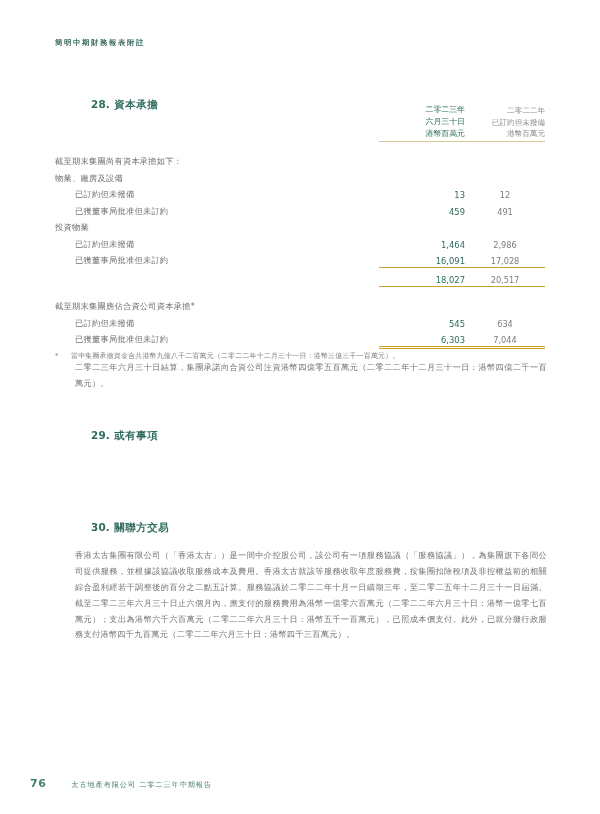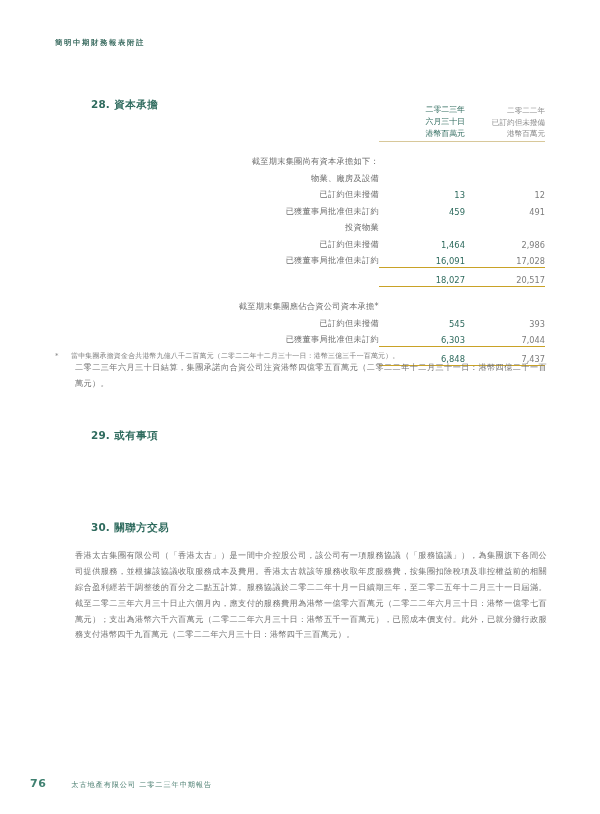--- a/index.html
+++ b/index.html
@@ -95,33 +95,32 @@
 
   .spacer-row td { height: 9px; }
 
   tr.data-row td { height: 16.5px; }
 
   .lbl {
     color: #6e6e6e;
     font-size: 8.2px;
     letter-spacing: 0.3px;
     white-space: nowrap;
-    text-align: right;
   }
   .lbl.ind1 { padding-left: 0px; }
   .lbl.ind2 { padding-left: 20px; }
 
   .num-cur {
     text-align: right;
     color: #2f6b5e;
     font-weight: 700;
     font-size: 8.4px;
   }
   .num-prev {
-    text-align: right;
+    text-align: center;
     color: #7d7d7d;
     font-size: 8.2px;
   }
 
   
   .footnote {
     position: absolute;
     left: 55px;
     width: 492px;
     font-size: 6.9px;
@@ -280,39 +279,34 @@
         </tr>
 
       <tr class="data-row">
         <td class="lbl ind1">截至期末集團應佔合資公司資本承擔*</td>
         <td class="num-cur"></td>
         <td class="num-prev"></td>
       </tr>
       <tr class="data-row">
         <td class="lbl ind2">已訂約但未撥備</td>
         <td class="num-cur">545</td>
-        <td class="num-prev">393</td>
+        <td class="num-prev">634</td>
       </tr>
       <tr class="data-row">
         <td class="lbl ind2">已獲董事局批准但未訂約</td>
         <td class="num-cur">6,303</td>
         <td class="num-prev">7,044</td>
       </tr>
 
       <tr class="rule-row">
         <td></td>
         <td class="rule-single"></td>
         <td class="rule-single"></td>
       </tr>
 
-      <tr class="data-row">
-        <td class="lbl ind1"></td>
-        <td class="num-cur">6,848</td>
-        <td class="num-prev">7,437</td>
-      </tr>
 
       <tr class="rule-row">
         <td></td>
         <td class="rule-bottom"></td>
         <td class="rule-bottom"></td>
       </tr>
     </tbody>
   </table>
 
   <div class="footnote" style="top: 350px;">

